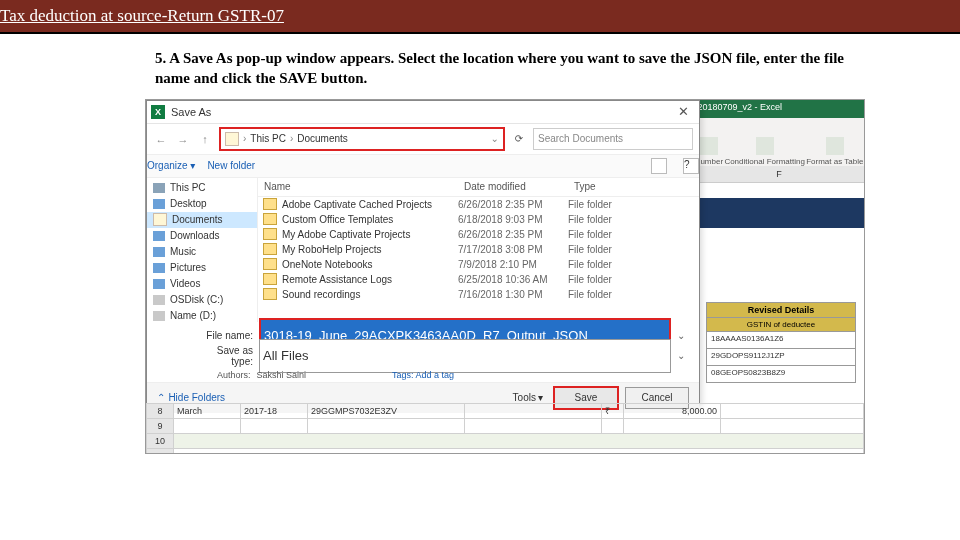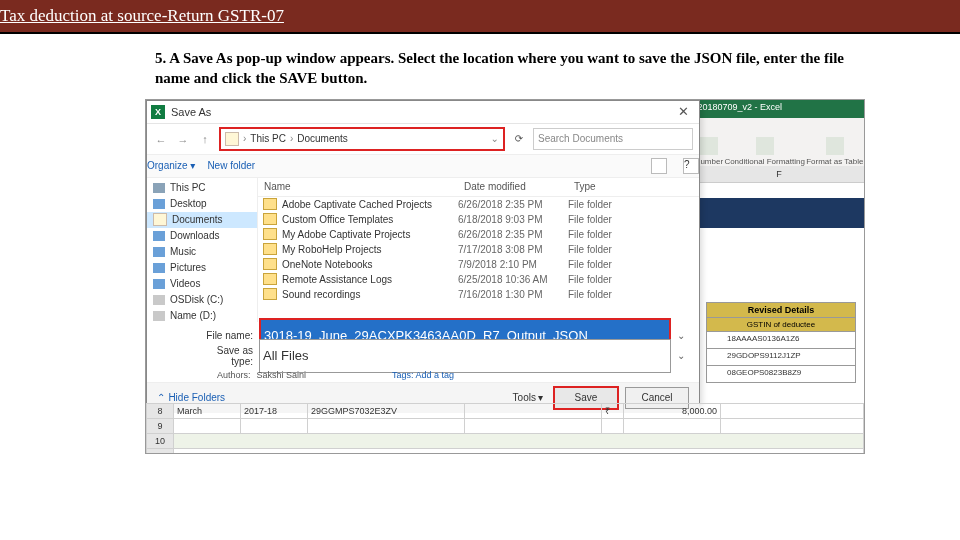--- a/index.html
+++ b/index.html
@@ -12,21 +12,21 @@
   .excel-bg { position: absolute; top: 0; right: 0; width: 170px; height: 100%; background: #fff; }
   .excel-titlebar { position: absolute; top: 0; right: 0; height: 18px; width: 170px; background: #217346; color: #fff; font-size: 9px; padding: 2px 6px; text-align: left; }
   .excel-ribbon { position: absolute; top: 18px; right: 0; width: 170px; height: 48px; background: #f3f2f1; border-bottom: 1px solid #ccc; font-size: 8px; color: #555; display:flex; align-items:flex-end; justify-content:space-around; padding-bottom:2px;}
   .excel-ribbon .grp{ text-align:center; }
   .excel-ribbon .ic{ width:18px; height:18px; background:#dfe6dd; margin:0 auto 2px; }
   .excel-colhead { position: absolute; top: 66px; right: 0; width: 170px; height: 16px; background: #e6e6e6; border-bottom:1px solid #ccc; text-align:center; font-size:9px; line-height:16px; }
   .excel-blue { position:absolute; top:98px; right:0; width:170px; height:30px; background:#1d3861; }
   .revised-box { position:absolute; bottom:70px; right:8px; width:150px; }
   .revised-head { background:#d3b94c; color:#000; font-weight:bold; font-size:9px; padding:2px 4px; text-align:center; border:1px solid #999; }
   .revised-sub { background:#d3b94c; color:#000; font-size:8px; padding:2px 4px; text-align:center; border:1px solid #999; border-top:none; }
-  .revised-cell { background:#fff; border:1px solid #999; border-top:none; font-size:8px; padding:2px 20px; height:12px; }
+  .revised-cell { background:#fff; border:1px solid #999; border-top:none; font-size:8px; padding:2px 4px; height:12px; }
 
   
   .dlg { position: absolute; top: 0; left: 0; width: 552px; height: 302px; background: #fff; border: 1px solid #888; box-shadow: 2px 2px 6px rgba(0,0,0,.15); }
   .dlg-title { display:flex; align-items:center; height:22px; padding:0 4px; border-bottom:1px solid #e5e5e5; }
   .dlg-title .xl { width:14px; height:14px; background:#107c41; margin-right:6px; display:flex; align-items:center; justify-content:center; color:#fff; font-size:9px; font-weight:bold;}
   .dlg-title .ttl { font-size:11px; }
   .dlg-title .close { margin-left:auto; font-size:13px; padding:0 6px; color:#555; }
   .nav-row { display:flex; align-items:center; height:26px; padding:2px 6px; gap:6px; }
   .nav-btn { width:16px; height:16px; color:#888; display:flex; align-items:center; justify-content:center; font-size:11px;}
   .breadcrumb { flex:1; height:20px; border:2px solid #d22; display:flex; align-items:center; padding:0 4px; font-size:10px; background:#fff; gap:4px; }

